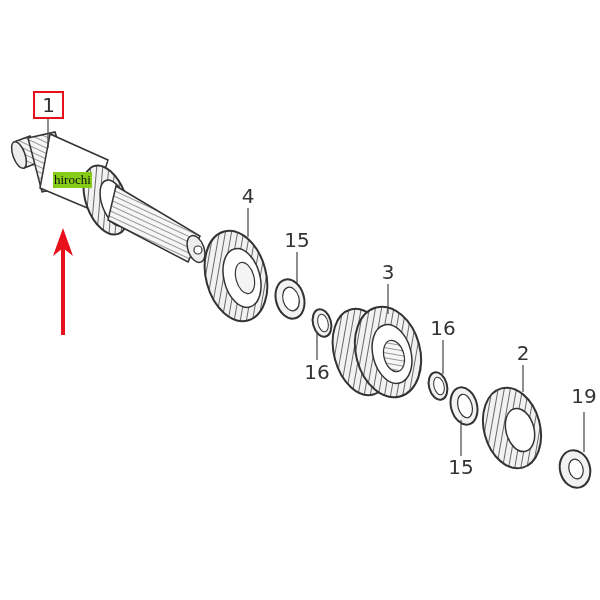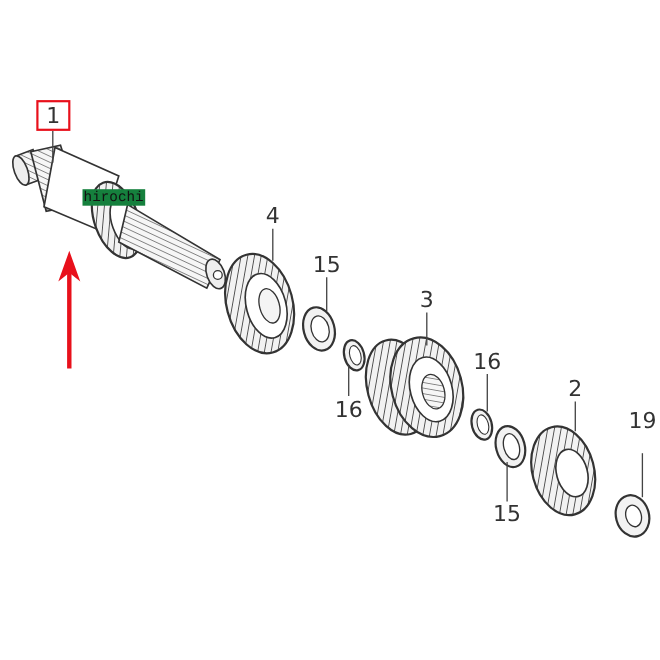--- a/index.html
+++ b/index.html
@@ -12,22 +12,22 @@
       position: absolute; font-family: "DejaVu Sans", sans-serif; font-size: 20px; color: #333;
       line-height: 1; font-weight: normal; transform: translateX(-50%);
     }
     .callout-box {
       position: absolute; left: 33px; top: 91px; width: 31px; height: 28px;
       border: 2px solid #e8101b; box-sizing: border-box; background: #fff;
       display: flex; align-items: center; justify-content: center;
       font-family: "DejaVu Sans", sans-serif; font-size: 20px; color: #333;
     }
     .watermark {
-      position: absolute; left: 53px; top: 172px; font-family: Liberation Mono, monospace;
-      font-size: 13px; color: #111; background: #15803d; padding: 0 1px; margin-left: 22px;
+      position: absolute; left: 53px; top: 172px; font-family: Liberation Serif, serif;
+      font-size: 13px; color: #111; background: #84cc16; padding: 0 1px;
     }
   </style>
 </head>
 <body>
 
 <div id="diagram">
   <svg width="600" height="600" viewBox="0 0 600 600">
     <defs>
       <pattern id="teeth" width="6" height="6" patternUnits="userSpaceOnUse" patternTransform="rotate(25)">
         <rect width="6" height="6" fill="#f2f2f2"></rect>
@@ -122,16 +122,16 @@
     <span>1</span>
   </div>
 
   <div class="callout" style="left:248px; top:186px;">4</div>
   <div class="callout" style="left:297px; top:230px;">15</div>
   <div class="callout" style="left:388px; top:262px;">3</div>
   <div class="callout" style="left:317px; top:362px;">16</div>
   <div class="callout" style="left:443px; top:318px;">16</div>
   <div class="callout" style="left:523px; top:343px;">2</div>
   <div class="callout" style="left:461px; top:457px;">15</div>
-  <div class="callout" style="left:584px; top:372px;">19</div>
+  <div class="callout" style="left:584px; top:386px;">19</div>
 
   <div class="watermark">hirochi</div>
 </div>
 
 </body></html>

